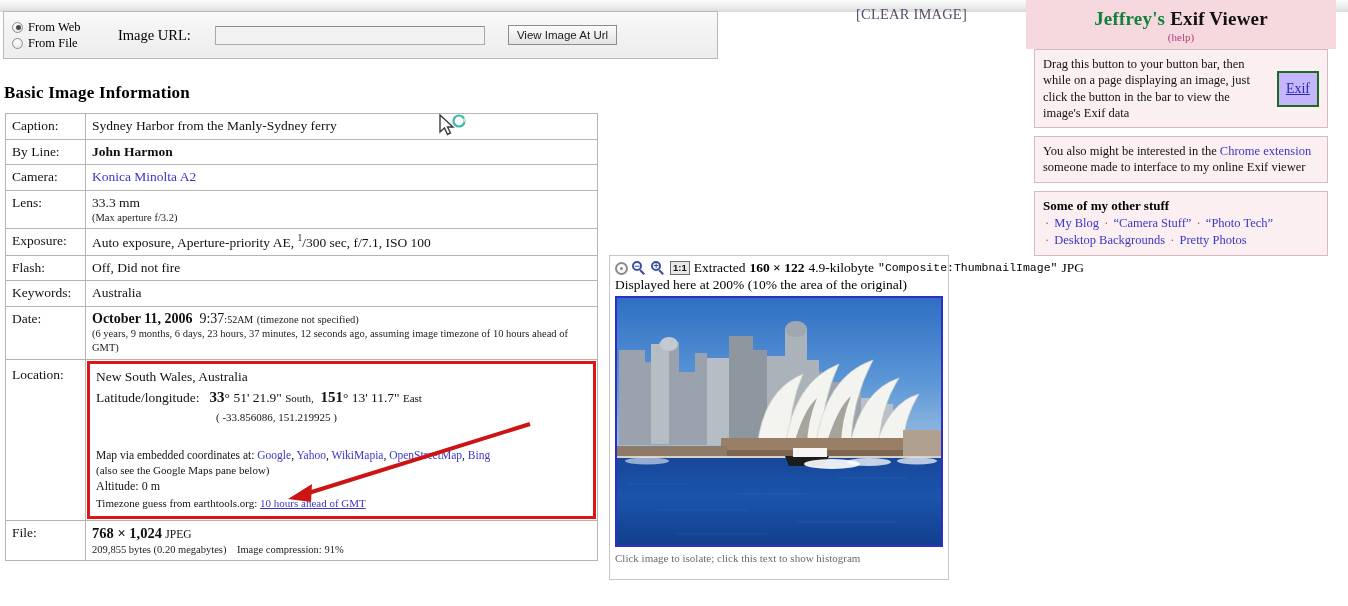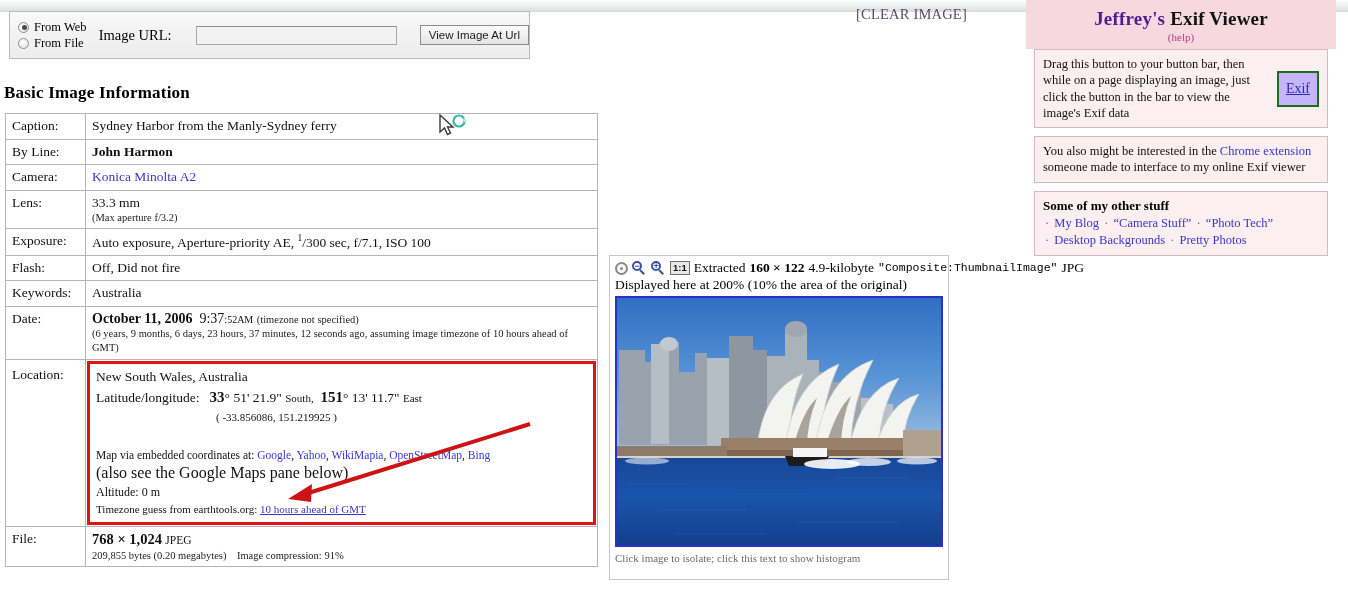--- a/index.html
+++ b/index.html
@@ -20,22 +20,22 @@
     background: #ffffff;
   }
   
   .top-strip {
     position: absolute; left: 0; top: 0;
     width: 1348px; height: 12px;
     background: linear-gradient(to bottom, #fdfdfd 0%, #eceded 55%, #d9dadb 100%);
   }
   
   .loader-box {
-    position: absolute; left: 9px; top: 11px;
-    width: 521px; height: 48px;
+    position: absolute; left: 3px; top: 11px;
+    width: 715px; height: 48px;
     border: 1px solid #b9b9b9;
     background: linear-gradient(to bottom,#fafafa 0%, #f3f3f3 40%, #ededed 100%);
     display: flex; align-items: center;
   }
   .radio-col {
     width: 104px; padding-left: 8px;
     display: flex; flex-direction: column; justify-content: center;
     gap: 1px;
   }
   .radio-row { display: flex; align-items: center; gap: 5px; font-size: 12.5px; }
@@ -132,21 +132,21 @@
     padding: 4px 6px 6px 6px;
     min-height: 148px;
     position: relative;
   }
   .loc-line { font-size: 13.5px; line-height: 1.35; }
   .latlon { margin-top: 1px; }
   .deg { font-weight: bold; font-size: 15px; }
   .dir { font-size: 11px; }
   .decimal { font-size: 11px; margin-left: 120px; display: inline-block; }
   .maprow { font-size: 11.5px; margin-top: 22px; }
-  .maprow2 { font-size: 16px; }
+  .maprow2 { font-size: 11px; }
   .alt { font-size: 12px; margin-top: 2px; }
   .tzrow { font-size: 11px; margin-top: 2px; }
 
   
   .arrow-svg { position: absolute; left: 0; top: 0; pointer-events: none; }
 
   
   .thumb-panel {
     position: absolute; left: 609px; top: 255px;
     width: 340px; height: 325px;
@@ -216,21 +216,21 @@
     position: absolute; left: 1026px; top: 0px;
     width: 310px;
   }
   .sb-hdr {
     background: #f6d9de;
     padding: 8px 0 6px 0;
     text-align: center;
     border-bottom: none;
   }
   .sb-title { font-size: 19px; font-weight: bold; letter-spacing: .2px; }
-  .sb-title .j { color: #4c1d95; }
+  .sb-title .j { color: #15803d; }
   .sb-title .rest { color: #111; }
   .sb-help { font-size: 11px; color: #b4407a; margin-top: 1px; }
   .sb-box {
     background: #fbeff1;
     border: 1px solid #d9b9c1;
     margin: 0 8px 8px 8px;
     padding: 6px 8px;
   }
   .sb-box-1 { display: flex; align-items: center; gap: 8px; }
   .sb-text { font-size: 12.5px; line-height: 1.3; color: #111; }

